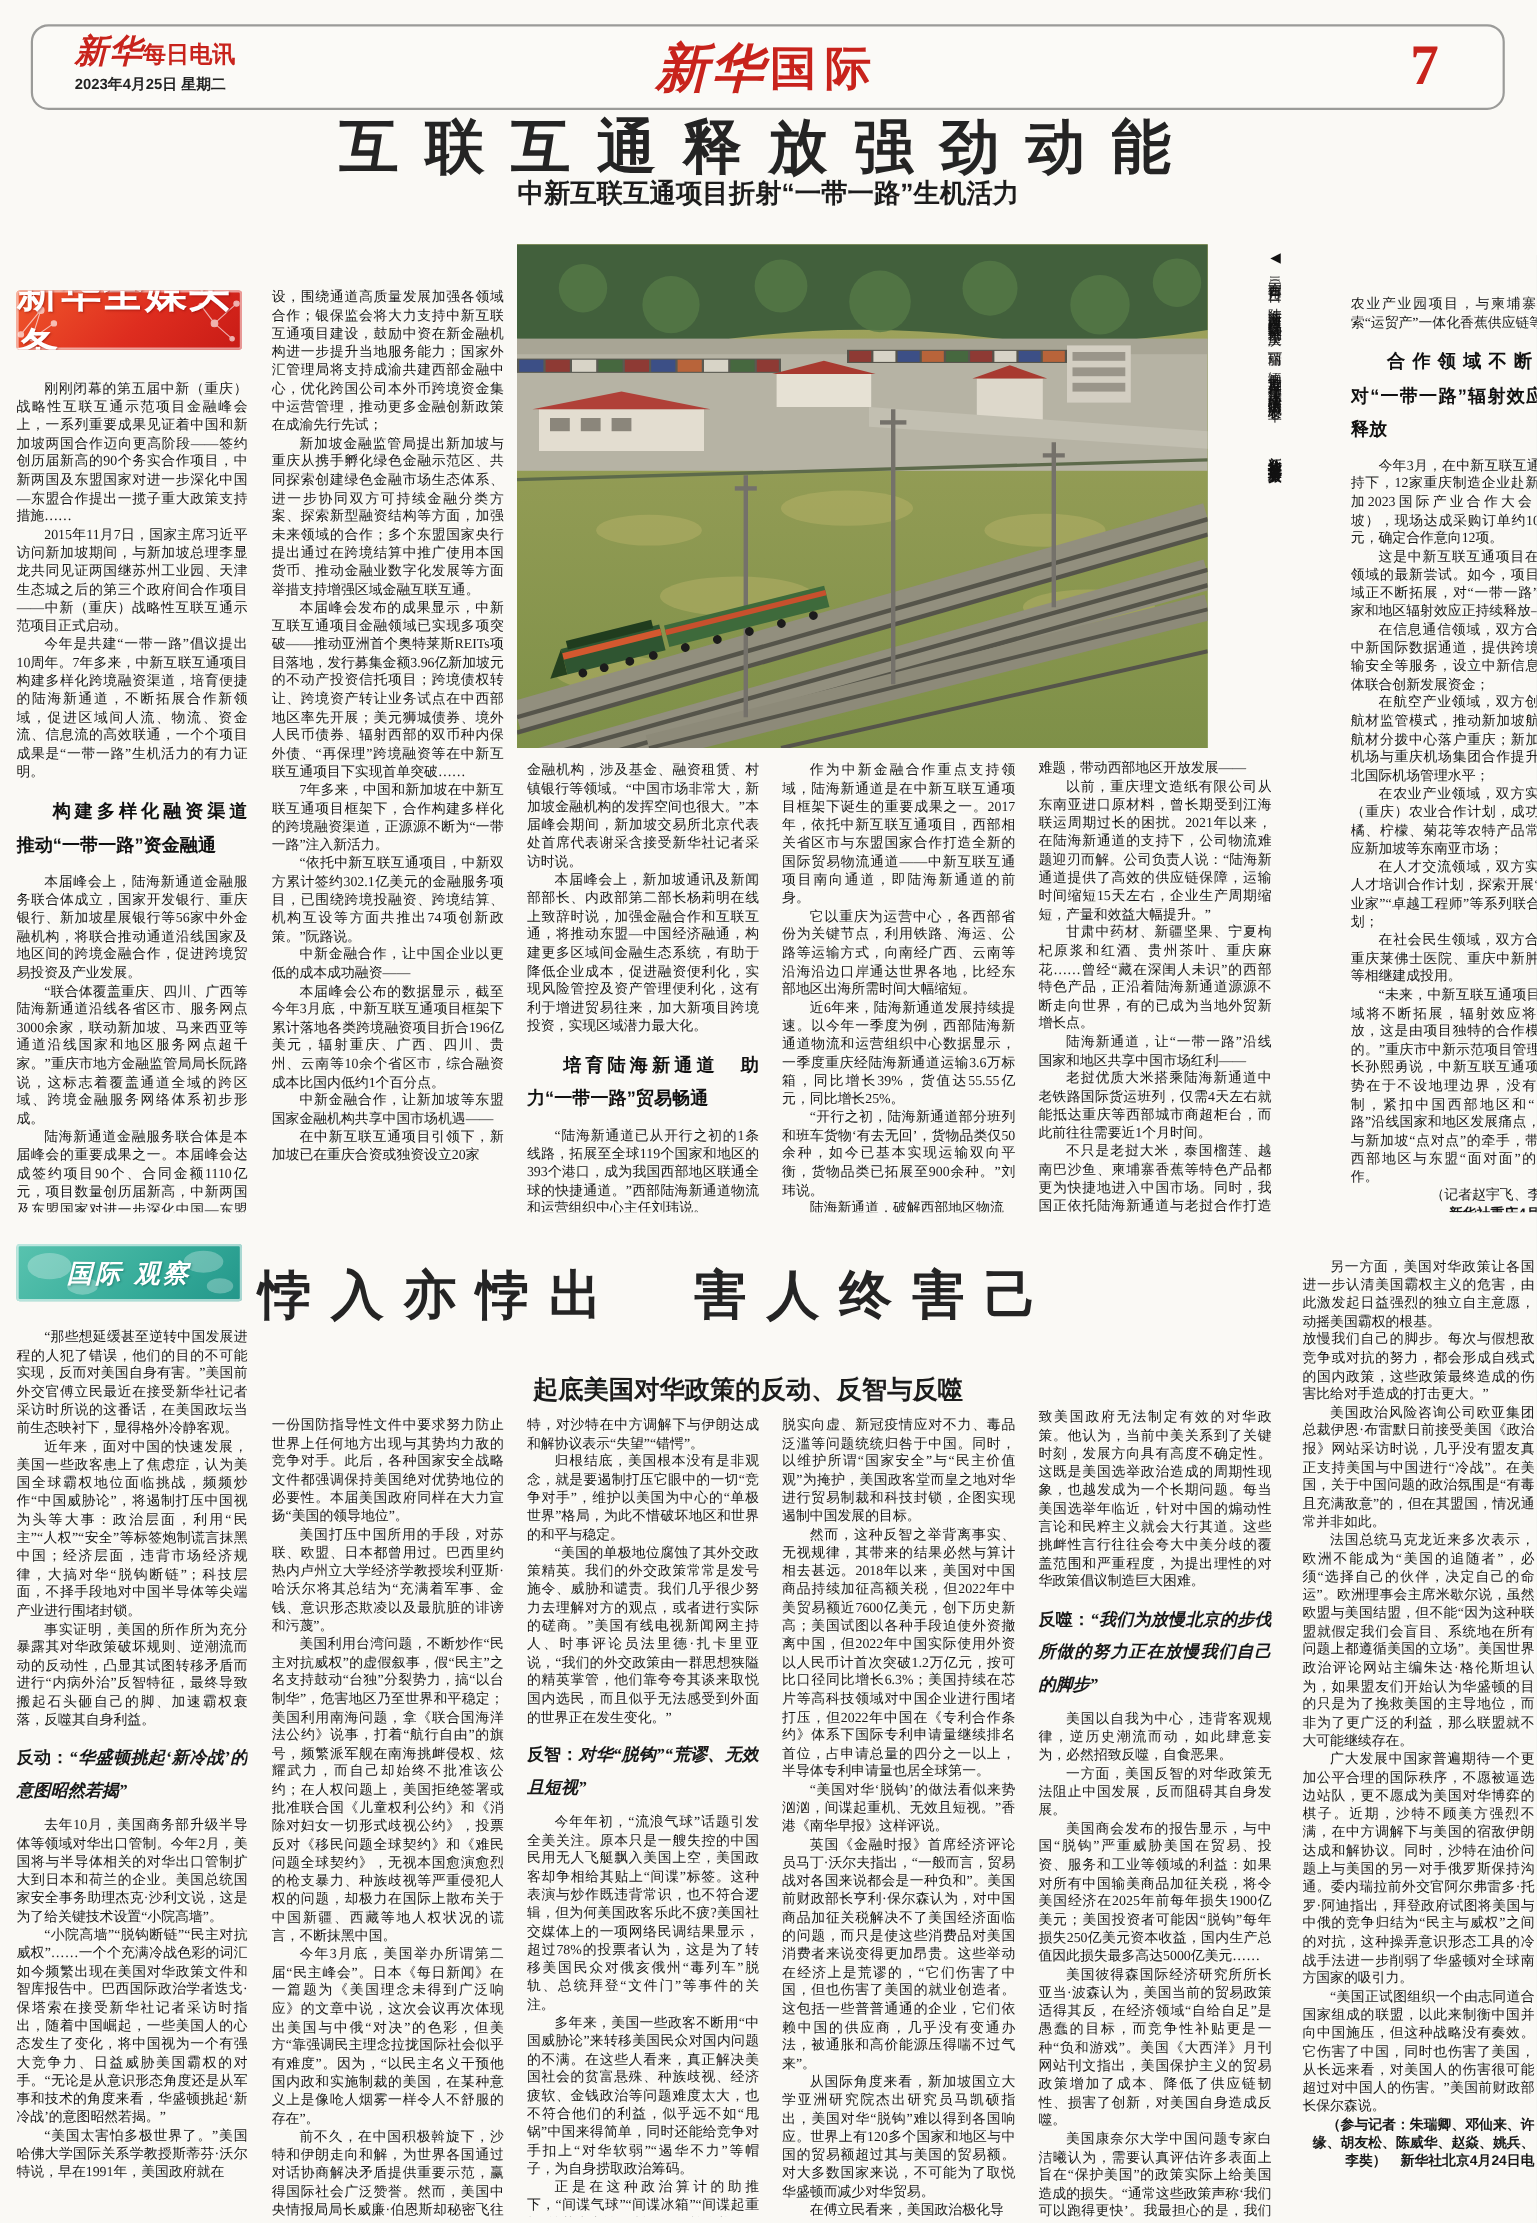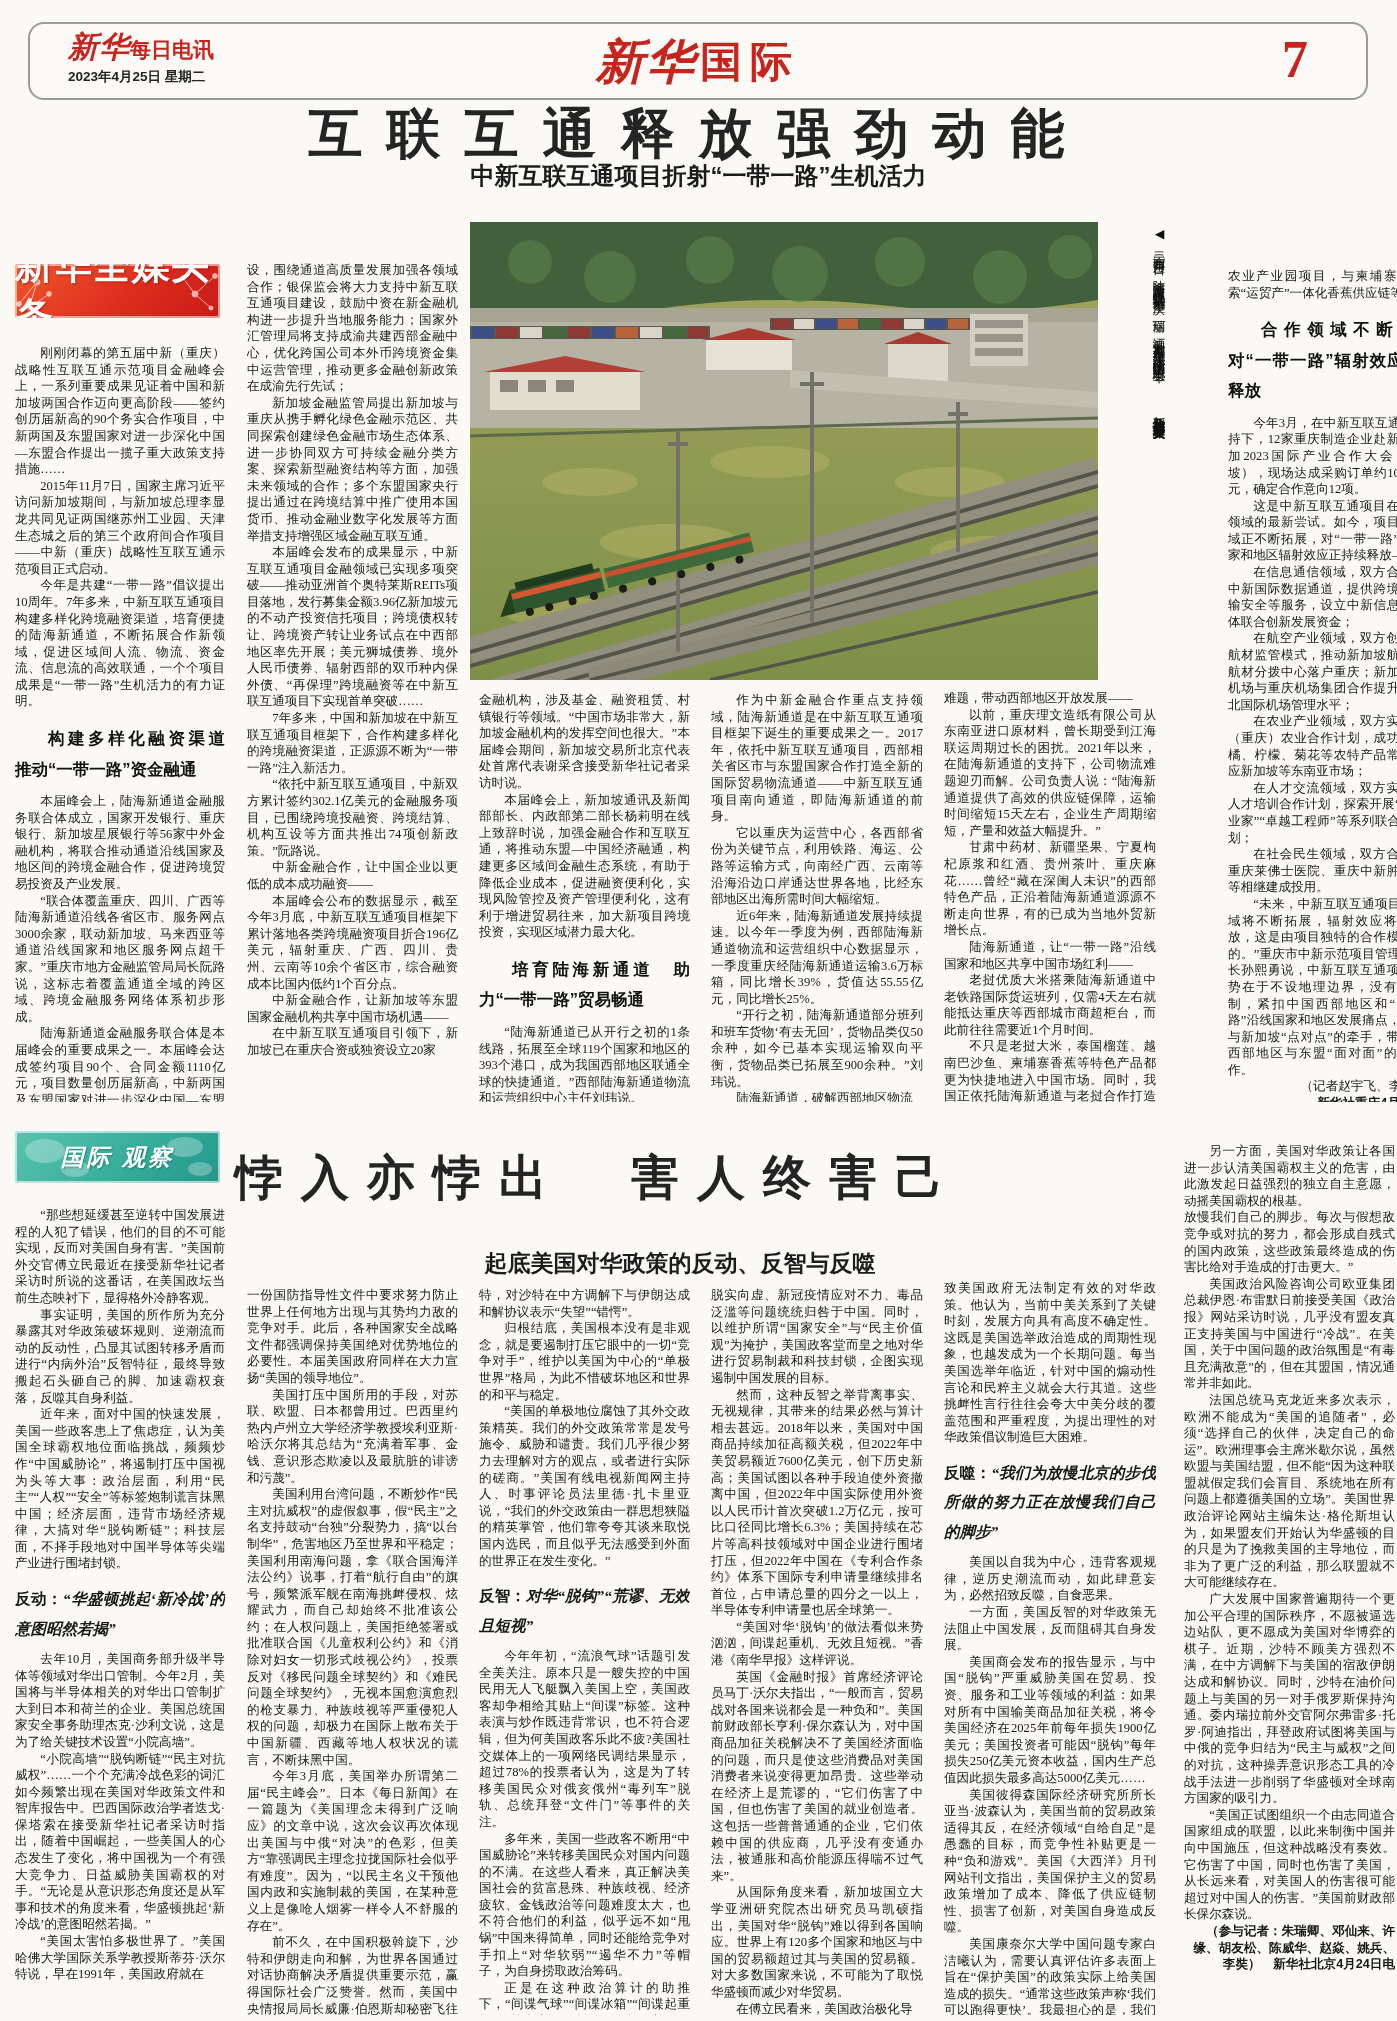--- a/index.html
+++ b/index.html
@@ -292,22 +292,22 @@
           <ellipse cx="185" cy="38" rx="12" ry="7"></ellipse>
       </g>
     </svg>
     <span class="badge-text">国际 观察</span>
   </div>
   <div id="a2-headline">悖入亦悖出　害人终害己</div>
   <div id="a2-subtitle">起底美国对华政策的反动、反智与反噬</div>
 
   <div class="col" style="left:15px;top:1207px;width:210px;height:808px;">
       <p class="para t-p">“那些想延缓甚至逆转中国发展进程的人犯了错误，他们的目的不可能实现，反而对美国自身有害。”美国前外交官傅立民最近在接受新华社记者采访时所说的这番话，在美国政坛当前生态映衬下，显得格外冷静客观。</p>
+      <p class="para t-p">近年来，面对中国的快速发展，美国一些政客患上了焦虑症，认为美国全球霸权地位面临挑战，频频炒作“中国威胁论”，将遏制打压中国视为头等大事：政治层面，利用“民主”“人权”“安全”等标签炮制谎言抹黑中国；经济层面，违背市场经济规律，大搞对华“脱钩断链”；科技层面，不择手段地对中国半导体等尖端产业进行围堵封锁。</p>
       <p class="para t-p">事实证明，美国的所作所为充分暴露其对华政策破坏规则、逆潮流而动的反动性，凸显其试图转移矛盾而进行“内病外治”反智特征，最终导致搬起石头砸自己的脚、加速霸权衰落，反噬其自身利益。</p>
-      <p class="para t-p">近年来，面对中国的快速发展，美国一些政客患上了焦虑症，认为美国全球霸权地位面临挑战，频频炒作“中国威胁论”，将遏制打压中国视为头等大事：政治层面，利用“民主”“人权”“安全”等标签炮制谎言抹黑中国；经济层面，违背市场经济规律，大搞对华“脱钩断链”；科技层面，不择手段地对中国半导体等尖端产业进行围堵封锁。</p>
       <p class="para t-sub2"><span class="sub2-label">反动：</span><span class="sub2-text">“华盛顿挑起‘新冷战’的意图昭然若揭”</span></p>
       <p class="para t-p">去年10月，美国商务部升级半导体等领域对华出口管制。今年2月，美国将与半导体相关的对华出口管制扩大到日本和荷兰的企业。美国总统国家安全事务助理杰克·沙利文说，这是为了给关键技术设置“小院高墙”。</p>
       <p class="para t-p">“小院高墙”“脱钩断链”“民主对抗威权”……一个个充满冷战色彩的词汇如今频繁出现在美国对华政策文件和智库报告中。巴西国际政治学者迭戈·保塔索在接受新华社记者采访时指出，随着中国崛起，一些美国人的心态发生了变化，将中国视为一个有强大竞争力、日益威胁美国霸权的对手。“无论是从意识形态角度还是从军事和技术的角度来看，华盛顿挑起‘新冷战’的意图昭然若揭。”</p>
       <p class="para t-p">“美国太害怕多极世界了。”美国哈佛大学国际关系学教授斯蒂芬·沃尔特说，早在1991年，美国政府就在</p>
     </div>
   <div class="col" style="left:247px;top:1287px;width:211px;height:728px;">
       <p class="para t-cont">一份国防指导性文件中要求努力防止世界上任何地方出现与其势均力敌的竞争对手。此后，各种国家安全战略文件都强调保持美国绝对优势地位的必要性。本届美国政府同样在大力宣扬“美国的领导地位”。</p>
       <p class="para t-p">美国打压中国所用的手段，对苏联、欧盟、日本都曾用过。巴西里约热内卢州立大学经济学教授埃利亚斯·哈沃尔将其总结为“充满着军事、金钱、意识形态欺凌以及最肮脏的诽谤和污蔑”。</p>
       <p class="para t-p">美国利用台湾问题，不断炒作“民主对抗威权”的虚假叙事，假“民主”之名支持鼓动“台独”分裂势力，搞“以台制华”，危害地区乃至世界和平稳定；美国利用南海问题，拿《联合国海洋法公约》说事，打着“航行自由”的旗号，频繁派军舰在南海挑衅侵权、炫耀武力，而自己却始终不批准该公约；在人权问题上，美国拒绝签署或批准联合国《儿童权利公约》和《消除对妇女一切形式歧视公约》，投票反对《移民问题全球契约》和《难民问题全球契约》，无视本国愈演愈烈的枪支暴力、种族歧视等严重侵犯人权的问题，却极力在国际上散布关于中国新疆、西藏等地人权状况的谎言，不断抹黑中国。</p>
       <p class="para t-p">今年3月底，美国举办所谓第二届“民主峰会”。日本《每日新闻》在一篇题为《美国理念未得到广泛响应》的文章中说，这次会议再次体现出美国与中俄“对决”的色彩，但美方“靠强调民主理念拉拢国际社会似乎有难度”。因为，“以民主名义干预他国内政和实施制裁的美国，在某种意义上是像呛人烟雾一样令人不舒服的存在”。</p>

